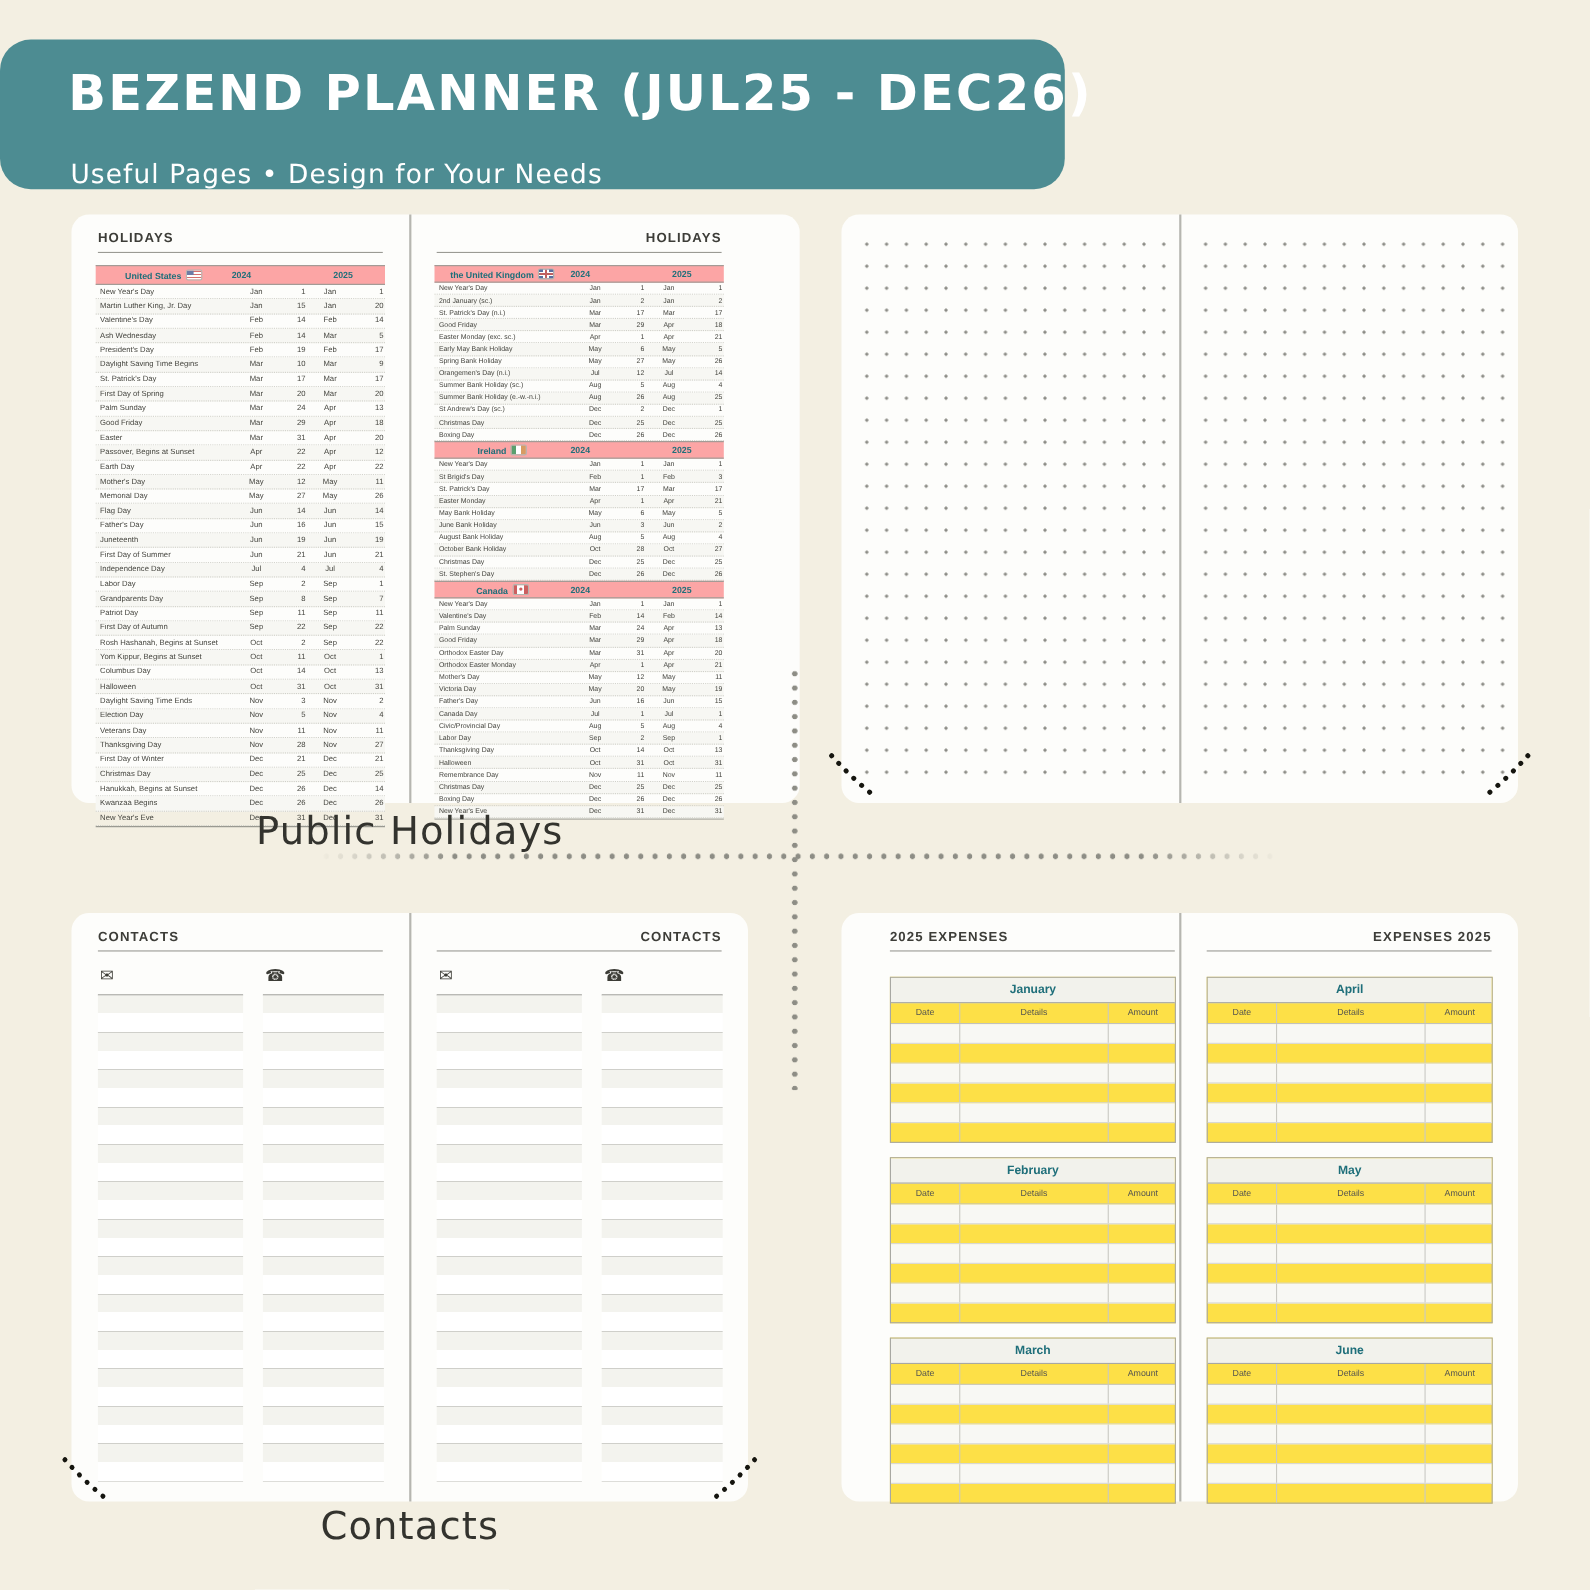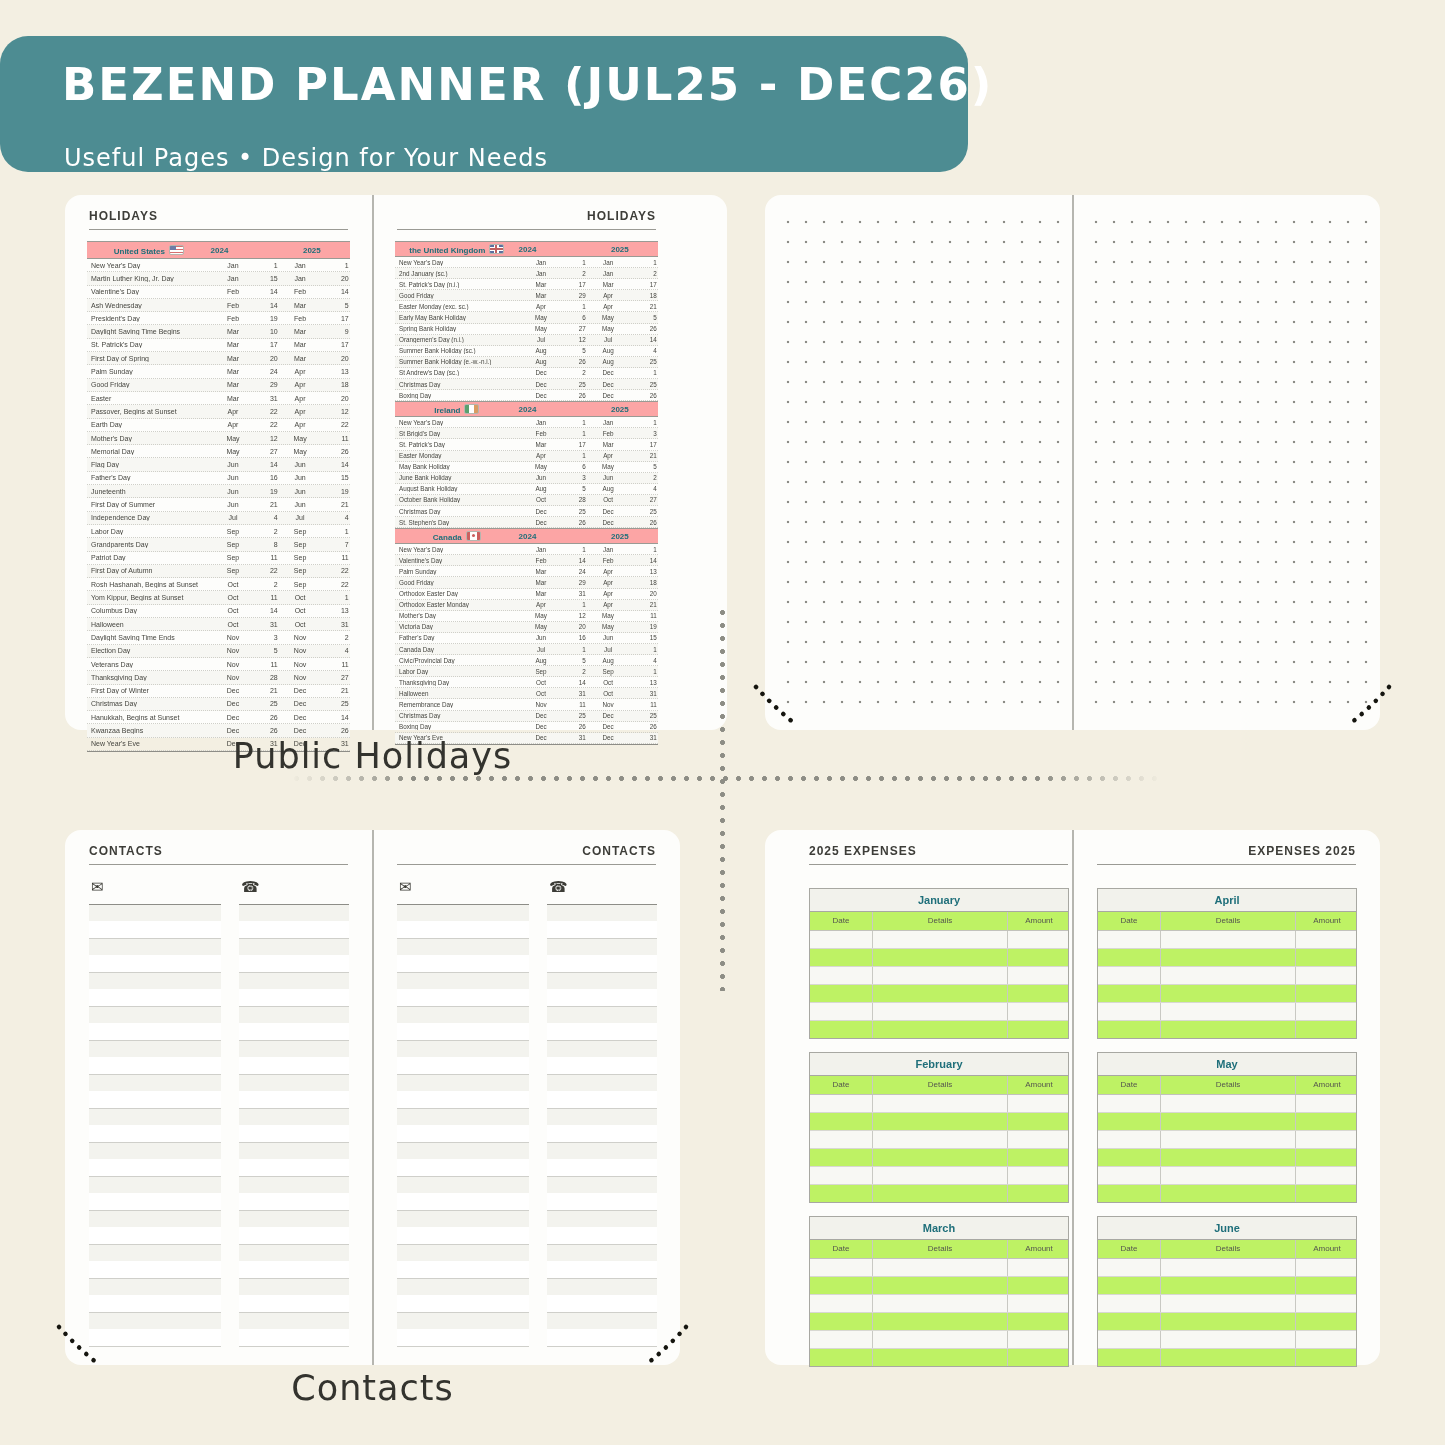--- a/index.html
+++ b/index.html
@@ -84,21 +84,21 @@
   .con-col.c1{left:24px;width:132px;}
   .con-col.c2{left:174px;width:110px;}
   .con-icon{height:26px;font-size:15px;color:#3c3c36;border-bottom:1.5px solid #8d8d87;padding-left:2px;}
   .con-lines{height:442px;
      background:repeating-linear-gradient(to bottom,#f3f3ee 0 16px,#fff 16px 33px,#cfcfca 33px 34px);}
 
   
   .exp-page{position:absolute;top:0;bottom:0;width:307px;}
   .exp-page.lp{left:0;margin-left:20px;} .exp-page.rp{left:308px;}
   .exp-tables{position:absolute;left:24px;right:23px;top:58px;}
-  .exp-table{border:1px solid #a8a8a2;margin-bottom:13px;background:#bef264;}
+  .exp-table{border:1px solid #a8a8a2;margin-bottom:13px;background:#fde047;}
   .exp-month{height:22px;line-height:22px;text-align:center;background:#f2f2ec;
              color:#1f6f7a;font-size:11px;font-weight:700;border-bottom:1px solid #a8a8a2;}
   .exp-cols{display:flex;height:18px;line-height:18px;font-size:8px;color:#55554f;
             border-bottom:1px solid #c2c2bc;}
   .exp-row{display:flex;height:17px;border-bottom:1px solid #d8d8d2;}
   .exp-row:last-child{border-bottom:none;}
   .exp-row:nth-of-type(odd){background:#f8f8f4;}
   .exp-c1{flex:0 0 24%;text-align:center;border-right:1px solid #c9c9c3;}
   .exp-c2{flex:0 0 52%;text-align:center;border-right:1px solid #c9c9c3;}
   .exp-c3{flex:0 0 24%;text-align:center;}

